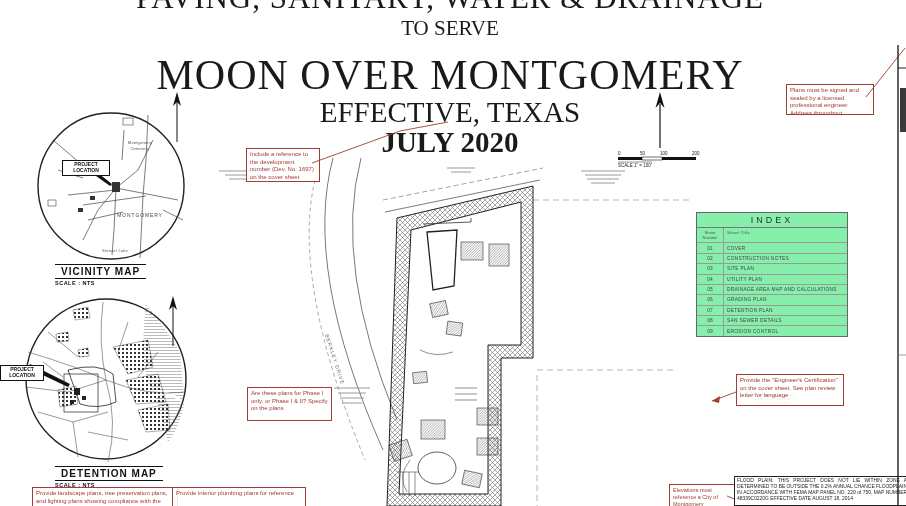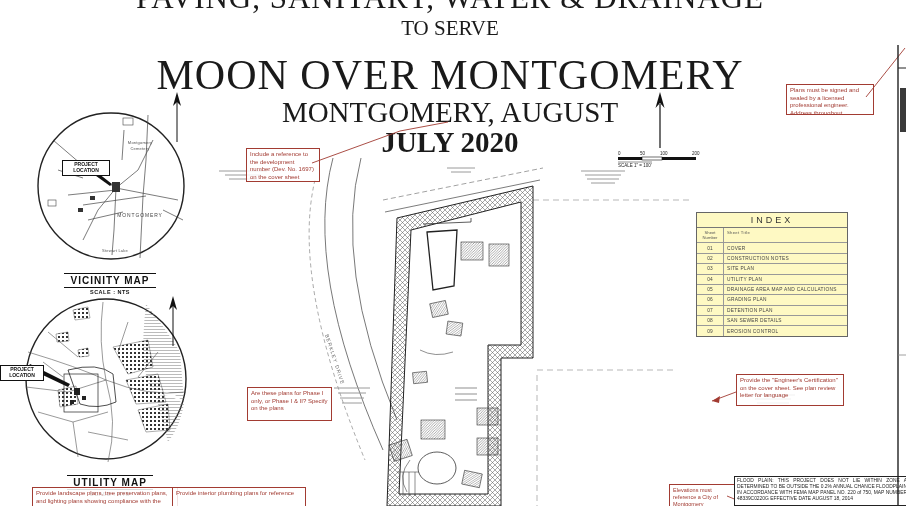--- a/index.html
+++ b/index.html
@@ -8,35 +8,35 @@
   .serif{font-family:"Liberation Serif",serif;color:#1a1a1a;}
   .abs{position:absolute;}
   
   #titleblock{left:120px;top:-18px;width:660px;text-align:center;line-height:1.05;}
   .t1{font-size:31px;letter-spacing:1px;}
   .t2{font-size:21px;margin-top:2px;}
   .t3{font-size:42px;margin-top:14px;letter-spacing:1px;}
   .t4{font-size:29px;margin-top:0px;}
   .t5{font-size:29px;margin-top:0px;font-weight:bold;}
   
-  .mapcap{text-align:center;font-family:"Liberation Sans",sans-serif;color:#111;margin-top:9px;}
+  .mapcap{text-align:left;font-family:"Liberation Sans",sans-serif;color:#111;}
   .mapcap .cap{font-size:10px;letter-spacing:1px;border-top:1.5px solid #111;border-bottom:1.5px solid #111;
                padding:0 6px;display:inline-block;line-height:1.3;font-weight:bold;}
   .mapcap .scl{font-size:5.5px;margin-top:1px;letter-spacing:.5px;font-weight:bold;}
   .plbox{position:absolute;border:1px solid #111;background:#fff;font-size:5px;line-height:1.15;
          padding:1px 2px;text-align:center;color:#111;font-weight:bold;}
   
   .note{position:absolute;border:1px solid #a23b32;color:#a23b32;background:rgba(255,255,255,.85);
         font-size:6px;line-height:1.25;padding:2px 3px;overflow:hidden;}
   
   #floodnote{left:734px;top:476px;width:170px;height:26px;border:1px solid #222;color:#222;
              font-size:4.9px;line-height:1.22;padding:1px 2px;text-align:justify;overflow:hidden;
              background:#fff;}
   
-  #indexbox{left:696px;top:212px;width:150px;border:1px solid #666;background:#fef9c3;color:#444;}
+  #indexbox{left:696px;top:212px;width:150px;border:1px solid #666;background:#86efac;color:#444;}
   #indexbox .ixtitle{text-align:center;font-size:9px;letter-spacing:3px;border-bottom:1px solid #777;
                      padding:2px 0;color:#333;}
   .ixrow{display:flex;border-bottom:1px solid #999;}
   .ixrow:last-child{border-bottom:none;}
   .ixnum{width:26px;border-right:1px solid #999;text-align:center;font-size:4.8px;padding:2.2px 0;flex:none;}
   .ixttl{font-size:4.8px;padding:2.2px 3px;letter-spacing:.3px;}
   .ixhead .ixnum,.ixhead .ixttl{font-size:4.2px;color:#555;}
   
   .tinytxt{position:absolute;color:#8a8a8a;font-size:3.5px;line-height:1.3;text-align:center;
            transform:scale(.9);letter-spacing:.2px;}
@@ -44,21 +44,21 @@
 </style>
 </head>
 <body>
 
 <div id="sheet">
 
   <div class="abs serif" id="titleblock">
     <div class="t1">PAVING, SANITARY, WATER &amp; DRAINAGE</div>
     <div class="t2">TO SERVE</div>
     <div class="t3">MOON OVER MONTGOMERY</div>
-    <div class="t4">MONTGOMERY, AUGUST</div>
+    <div class="t4">EFFECTIVE, TEXAS</div>
     <div class="t5">JULY 2020</div>
   </div>
 
   <svg class="abs" style="left:28px;top:100px;" width="170" height="175" viewBox="0 0 170 175">
     <circle cx="83" cy="86" r="73" fill="none" stroke="#222" stroke-width="1.4"></circle>
     <g stroke="#444" stroke-width=".7" fill="none">
       <path d="M120,15 L118,60 L115,96 L112,158"></path>
       <path d="M25,40 L60,70 L88,88 L150,100"></path>
       <path d="M88,88 L70,110 L55,140"></path>
       <path d="M88,88 L110,70 L125,40"></path>
@@ -131,21 +131,21 @@
     <rect x="46" y="82" width="34" height="38" fill="none" stroke="#222" stroke-width=".7"></rect>
     <polygon points="12,72 52,92 50,95 10,76" fill="#111"></polygon>
     <g fill="#222">
       <rect x="56" y="96" width="6" height="7"></rect>
         <rect x="64" y="104" width="4" height="4"></rect>
       <rect x="52" y="108" width="4" height="4"></rect>
     </g>
   </svg>
   <div class="plbox" style="left:0px;top:365px;width:38px;">PROJECT LOCATION</div>
   <div class="abs mapcap" style="left:55px;top:463px;width:110px;">
-    <span class="cap">UTILITY MAP</span>
+    <span class="cap">DETENTION MAP</span>
     <div class="scl">SCALE : NTS</div>
   </div>
 
   <svg class="abs" style="left:168px;top:296px;" width="10" height="52">
     <line x1="5" y1="10" x2="5" y2="50" stroke="#111" stroke-width="1"></line>
     <polygon points="5,0 9,14 5,10 1,14" fill="#111"></polygon>
   </svg>
 
   <svg class="abs" style="left:285px;top:120px;" width="420" height="386" viewBox="0 0 420 386">
     <defs>

